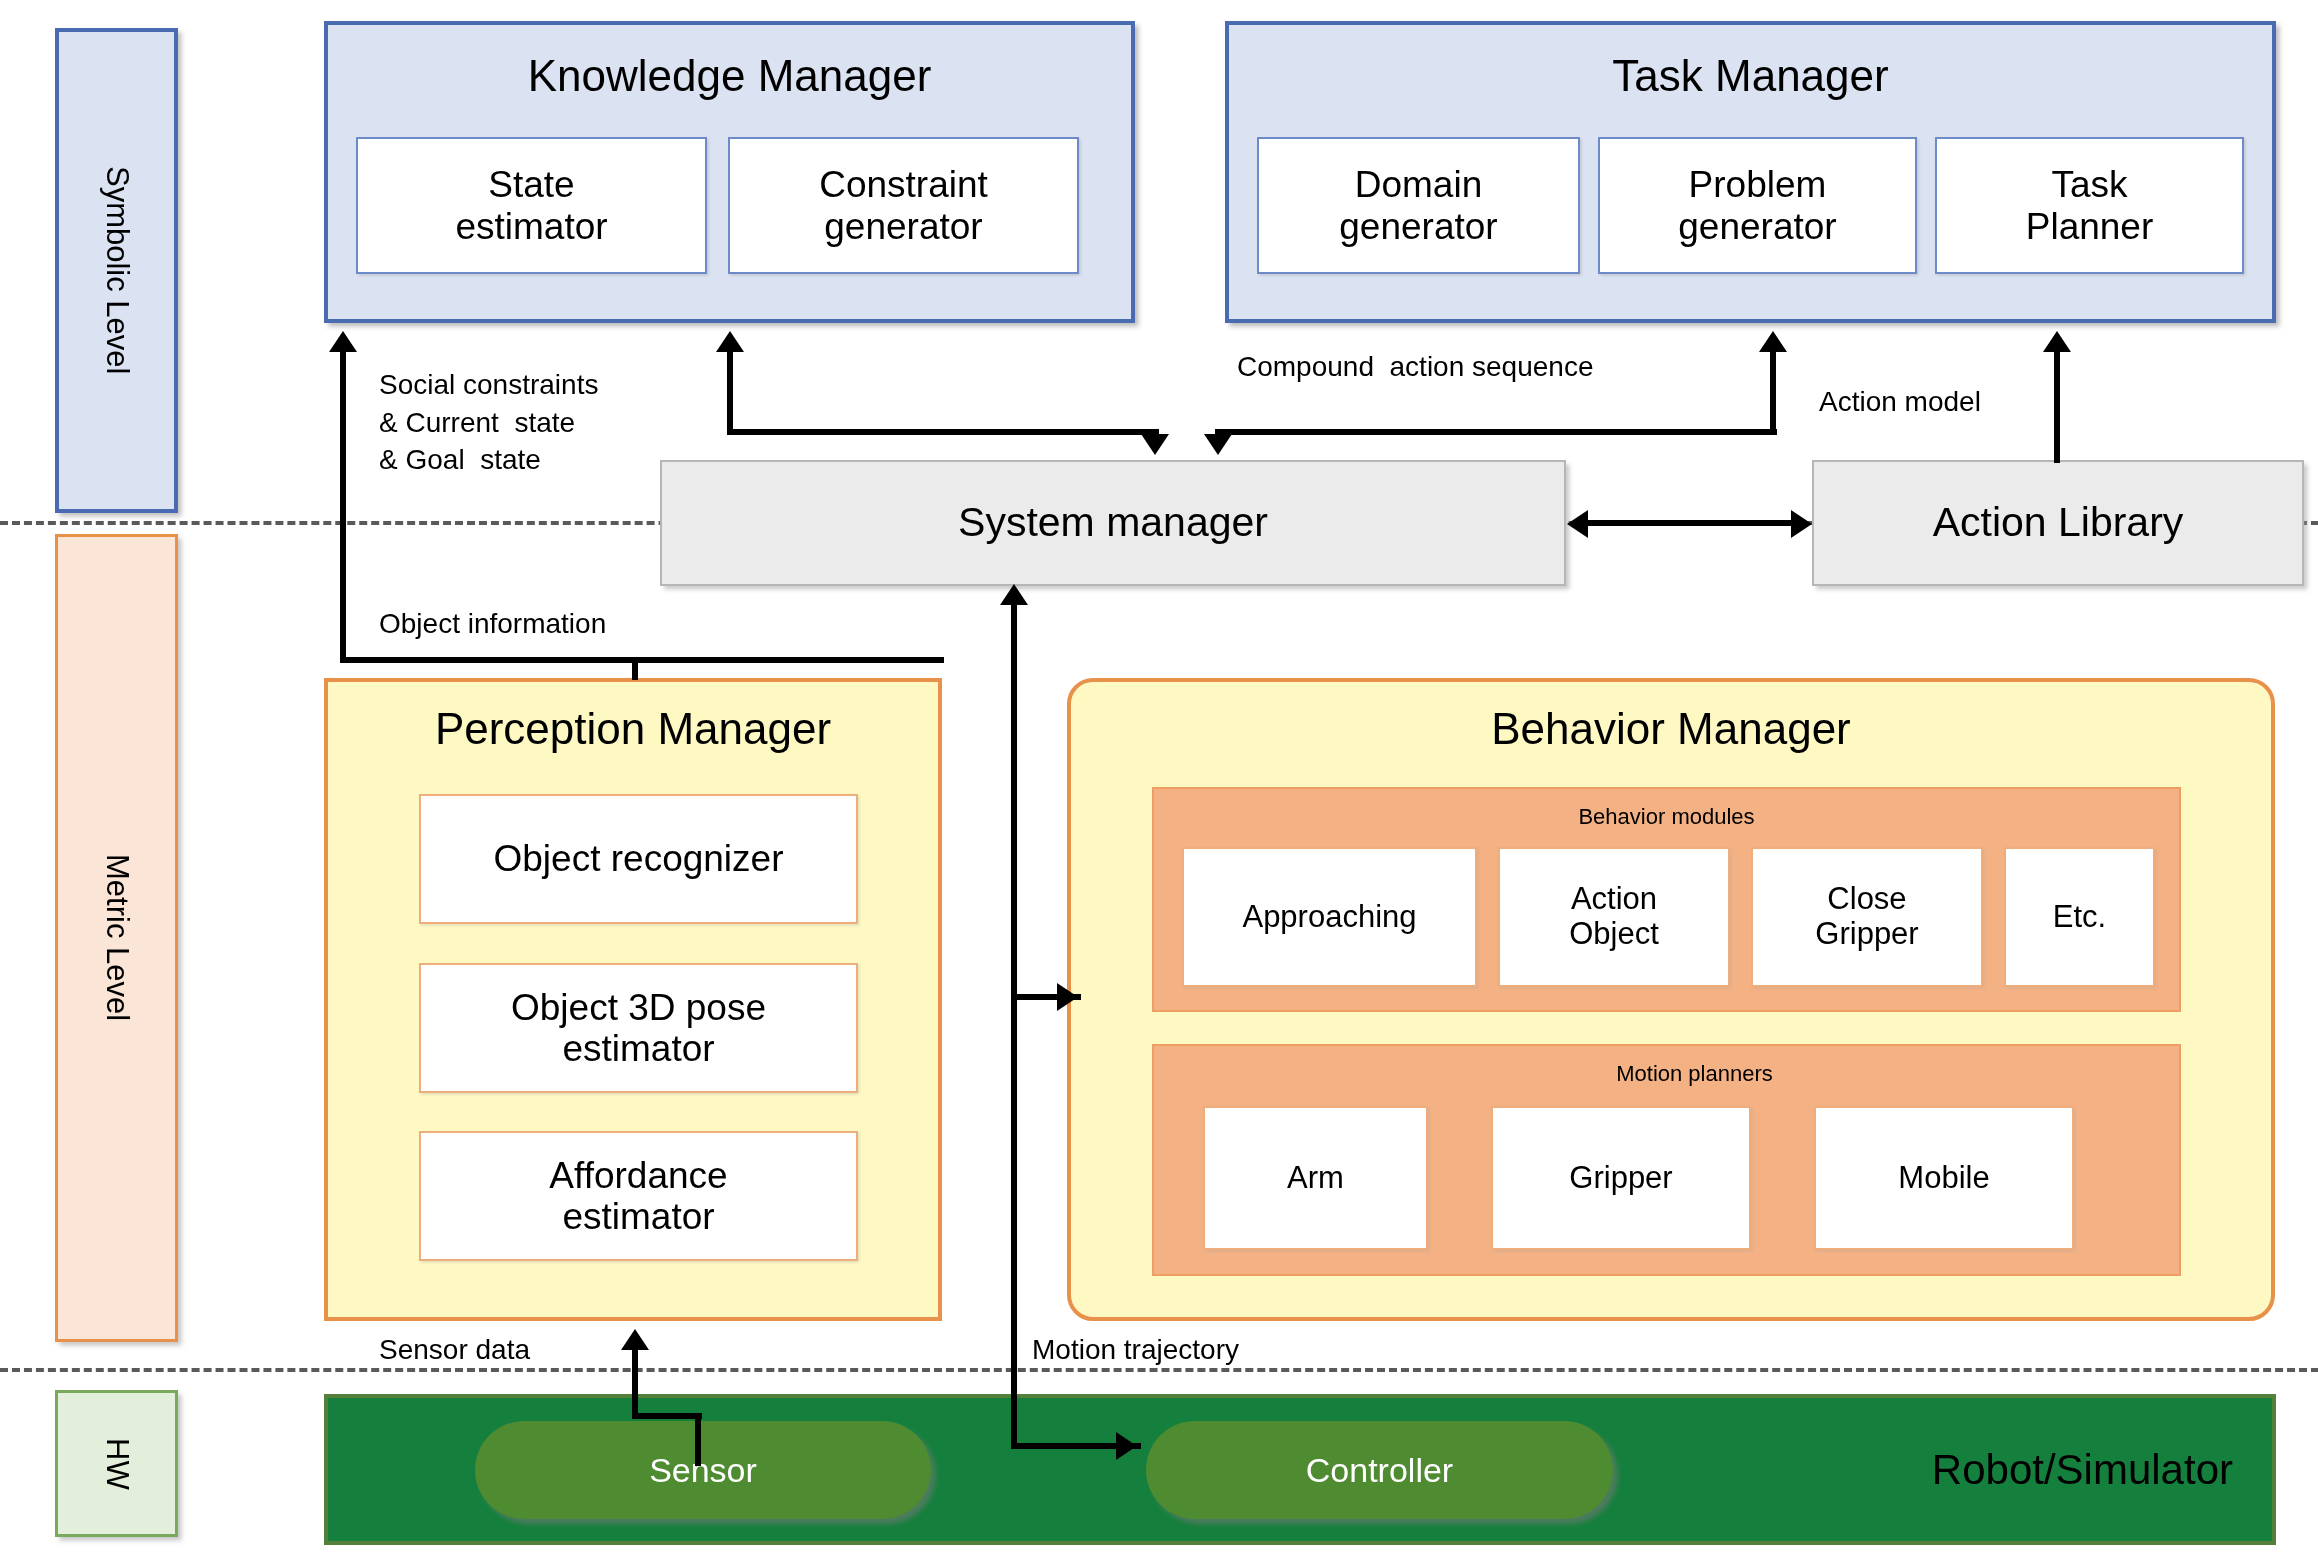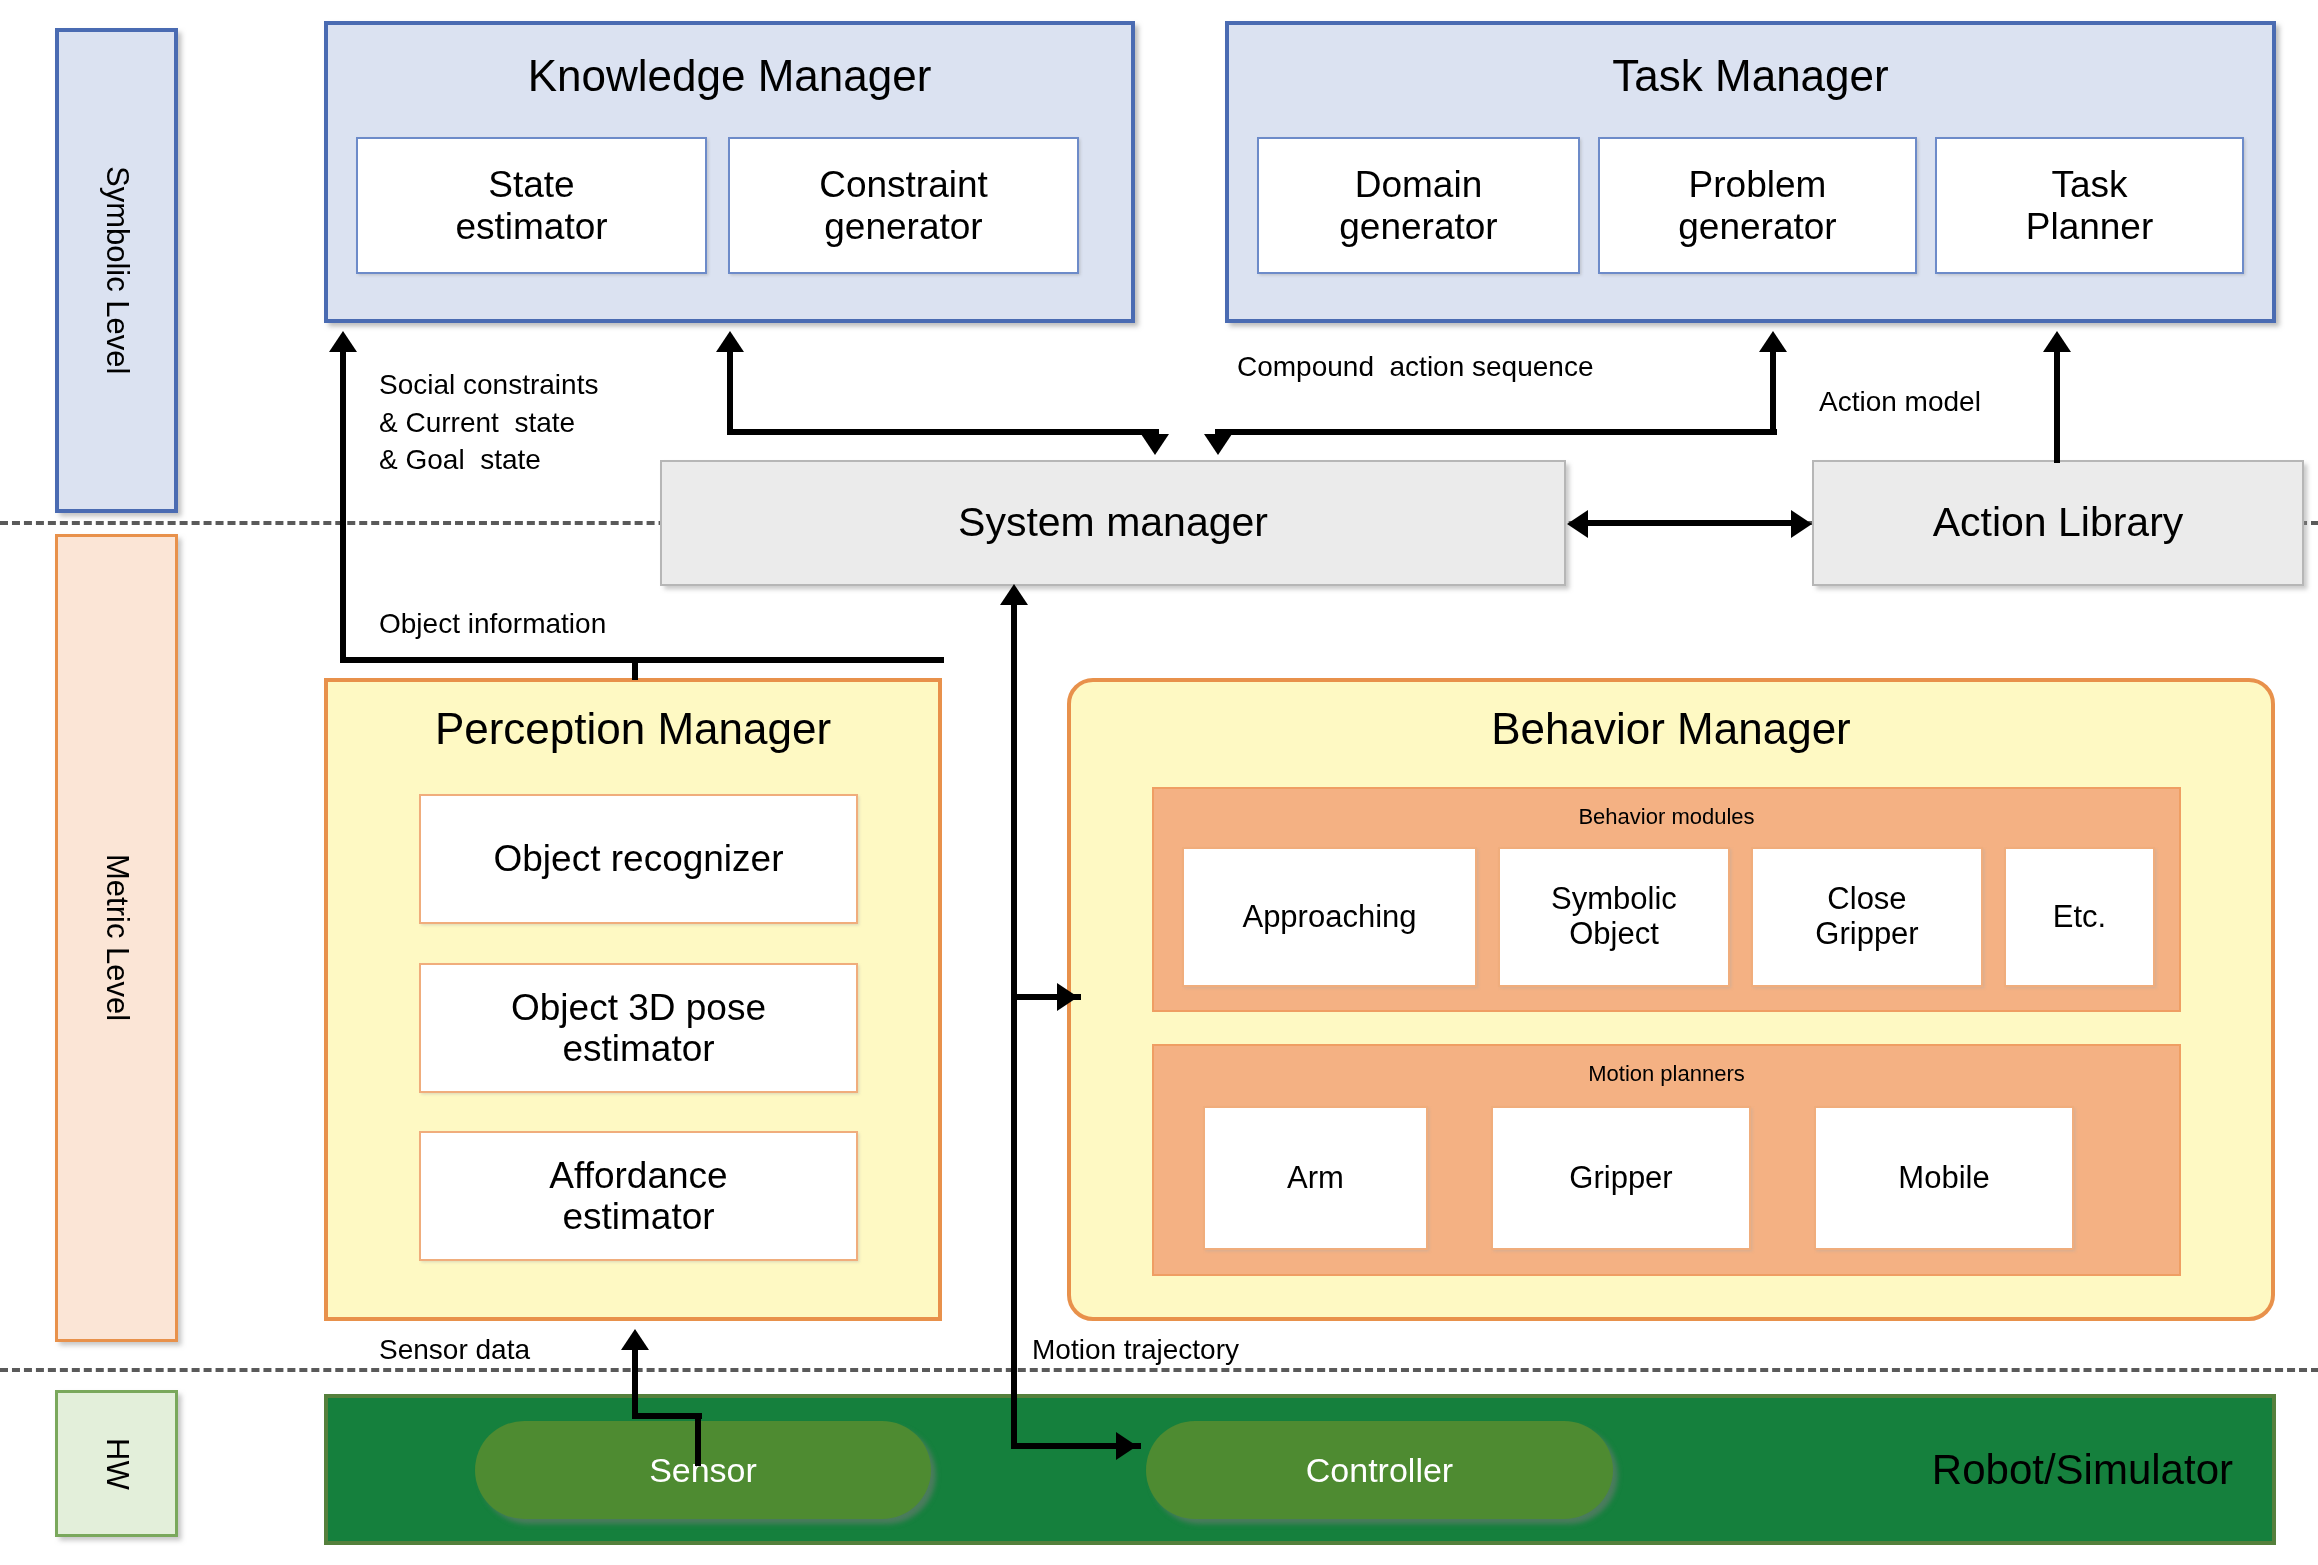--- a/index.html
+++ b/index.html
@@ -98,29 +98,29 @@
     <div class="box orange-inner ctr t-sub" style="left:91px;top:449px;width:439px;height:130px;white-space:pre-line;">Affordance
 estimator</div>
   </div>
 
   <div class="box orange-outer" style="left:1067px;top:678px;width:1208px;height:643px;border-radius:26px;">
     <div class="ctr t-title" style="position:absolute;left:0;top:15.4px;width:100%;height:63px;">Behavior Manager</div>
 
     <div class="box orange-mid" style="left:81px;top:105px;width:1029px;height:225px;">
       <div class="ctr t-sub2" style="position:absolute;left:0;top:4.2px;width:100%;height:48px;">Behavior modules</div>
       <div class="box orange-inner ctr t-small" style="left:28px;top:58px;width:295px;height:140px;white-space:pre-line;">Approaching</div>
-      <div class="box orange-inner ctr t-small" style="left:344px;top:58px;width:232px;height:140px;white-space:pre-line;">Symbolic
+      <div class="box orange-inner ctr t-small" style="left:344px;top:58px;width:232px;height:140px;white-space:pre-line;">Action
 Object</div>
       <div class="box orange-inner ctr t-small" style="left:597px;top:58px;width:232px;height:140px;white-space:pre-line;">Close
 Gripper</div>
       <div class="box orange-inner ctr t-small" style="left:850px;top:58px;width:151px;height:140px;white-space:pre-line;">Etc.</div>
     </div>
 
     <div class="box orange-mid" style="left:81px;top:362px;width:1029px;height:232px;">
-      <div class="ctr t-sub2" style="position:absolute;left:0;top:4.2px;width:100%;height:48px;">Motion planners</div>
+      <div class="ctr t-sub2" style="position:absolute;left:0;top:4.2px;width:100%;height:48px;padding-left:28px;">Motion planners</div>
       <div class="box orange-inner ctr t-small" style="left:49px;top:60px;width:225px;height:144px;">Arm</div>
       <div class="box orange-inner ctr t-small" style="left:337px;top:60px;width:260px;height:144px;">Gripper</div>
       <div class="box orange-inner ctr t-small" style="left:660px;top:60px;width:260px;height:144px;">Mobile</div>
     </div>
   </div>
 
   <div class="box green-band" style="left:324px;top:1394px;width:1952px;height:151px;">
     <div class="box green-pill ctr t-pill" style="left:147px;top:23px;width:456px;height:98px;">Sensor</div>
     <div class="box green-pill ctr t-pill" style="left:818px;top:23px;width:467px;height:98px;">Controller</div>
     <div class="ctr t-robot" style="position:absolute;right:39px;top:0;height:100%;">Robot/Simulator</div>

